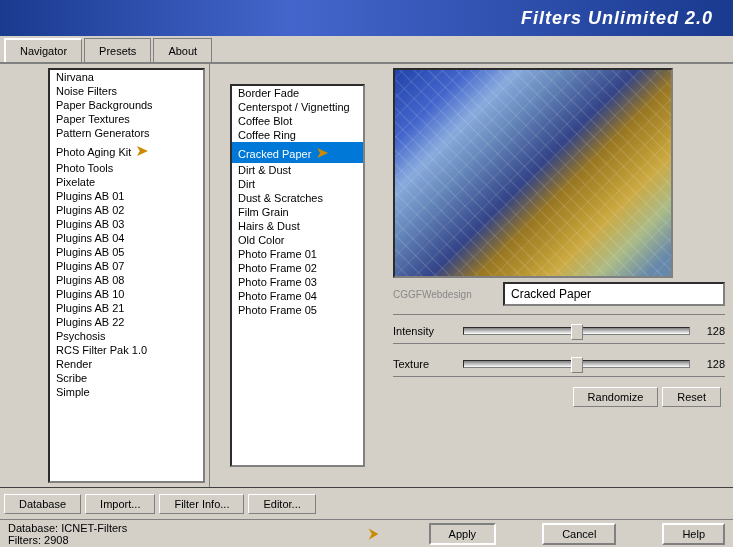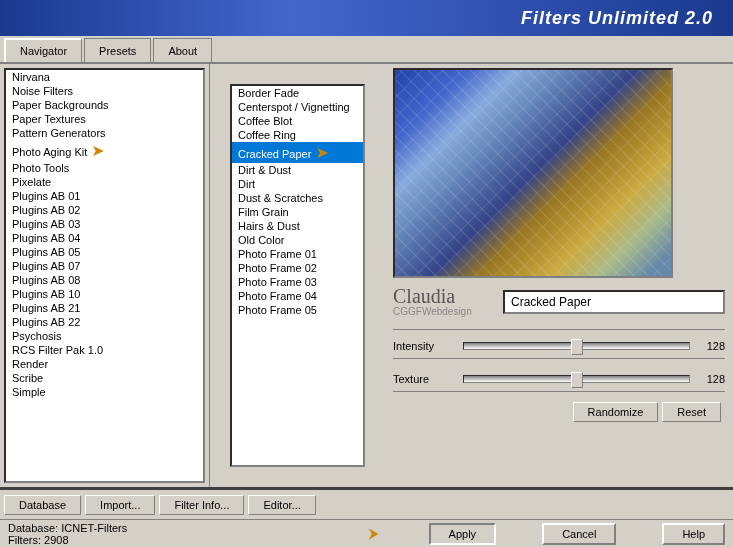--- a/index.html
+++ b/index.html
@@ -65,20 +65,21 @@
       background: #d4d0c8;
     }
 
     
     .left-panel {
       width: 210px;
       border-right: 1px solid #808080;
       display: flex;
       flex-direction: column;
       background: #d4d0c8;
+      padding-left: 44px;
     }
     .left-list {
       flex: 1;
       overflow-y: scroll;
       background: white;
       border: 2px inset #808080;
       margin: 4px;
     }
     .list-item {
       padding: 1px 6px;
@@ -184,21 +185,21 @@
       width: 35px;
       text-align: right;
       font-size: 11px;
     }
 
     
     .bottom-toolbar {
       display: flex;
       align-items: center;
       background: #d4d0c8;
-      border-top: 3px solid #404040;
+      border-top: 1px solid #404040;
       height: 32px;
       padding: 0 4px;
     }
     .toolbar-btn {
       padding: 3px 14px;
       background: #d4d0c8;
       border: 1px solid #808080;
       border-top-color: white;
       border-left-color: white;
       cursor: pointer;
@@ -345,21 +346,20 @@
         <div class="middle-item">Photo Frame 04</div>
         <div class="middle-item">Photo Frame 05</div>
       </div>
   </div>
 
   <div class="right-panel">
     <div class="preview-image"></div>
 
     <div class="filter-name-row">
       <div style="width:110px; padding:4px 0;">
-        <div class="sig-wrap">Claudia</div>
         <div class="sig-sub">CGGFWebdesign</div>
       </div>
       <div class="filter-name-box">Cracked Paper</div>
     </div>
 
     <div style="height:6px;"></div>
     <div style="height:1px; background:#808080; margin: 2px 0;"></div>
 
     <div class="slider-row">
       <span class="slider-label">Intensity</span>

